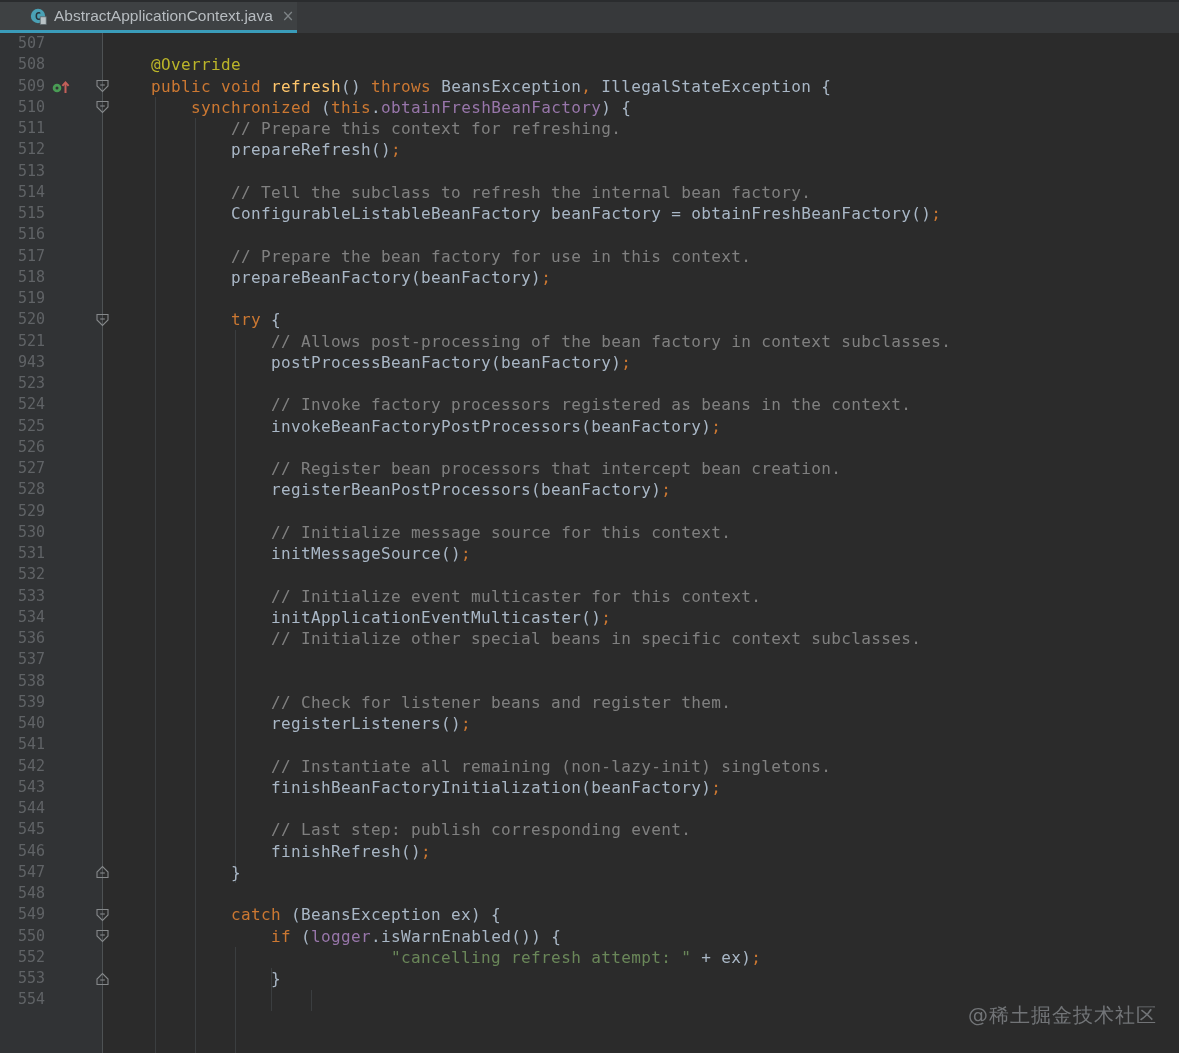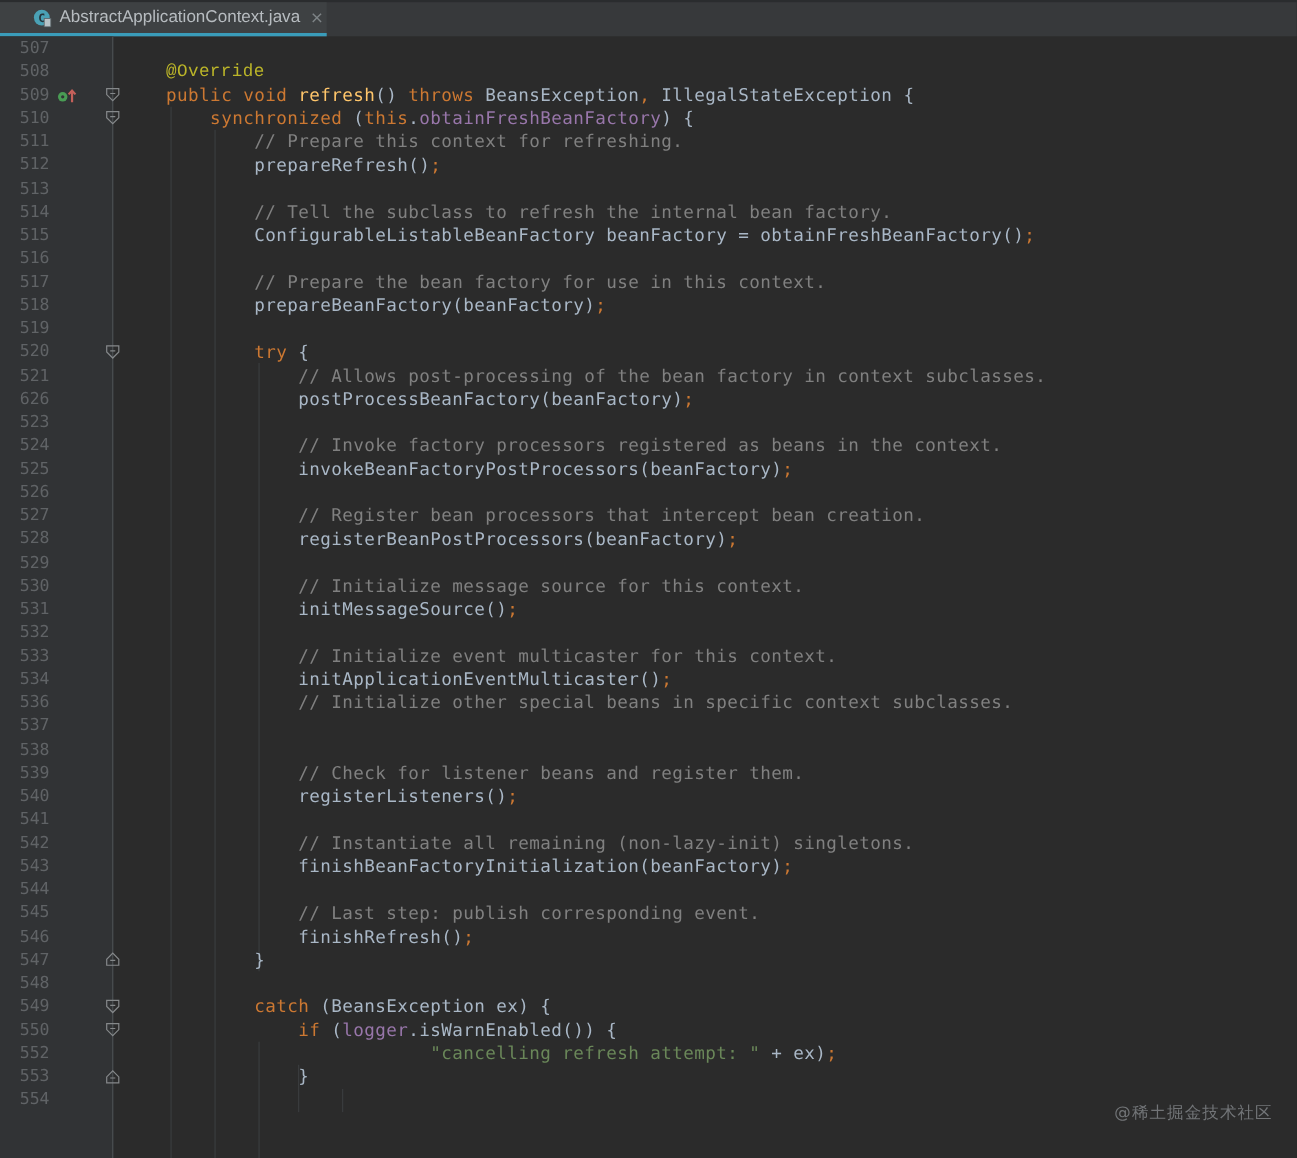--- a/index.html
+++ b/index.html
@@ -51,35 +51,35 @@
   .g-ovr svg{position:absolute;left:6px;top:3px;}
   .g-fold{width:30px;flex:0 0 30px;position:relative;height:100%;}
   .g-fold svg{position:absolute;right:-7px;top:3.5px;}
   .code{
     white-space:pre;font-size:16px;letter-spacing:0.37px;
     line-height:21.25px;color:var(--fg);padding-left:8px;
   }
   .tk-k{color:var(--kw);}        
   .tk-p{color:var(--kw);}        
   .tk-m{color:var(--meth);}      
-  .tk-a{color:var(--ann);font-family:Liberation Mono, monospace;}       
+  .tk-a{color:var(--ann);}       
   .tk-c{color:var(--cmt);}       
   .tk-s{color:var(--str);}       
   .tk-f{color:var(--fld);}       
   .tk-d{color:var(--fg);}        
   .tk-b{color:#BCBEC4;font-weight:bold;}
   .tk-h{                          
     background:#3E4246;color:#8F9499;border-radius:4px;
     padding:1px 4px;font-size:12.5px;letter-spacing:0;
     margin:0 1px;
   }
   .watermark{
     position:absolute;top:969px;right:22px;z-index:3;
     font-family:"DejaVu Sans","Liberation Sans",sans-serif;
-    font-size:15px;color:#7A7D80;letter-spacing:1px;opacity:.9;
+    font-size:20px;color:#7A7D80;letter-spacing:1px;opacity:.9;
   }
 </style>
 </head>
 <body>
 
 <div class="app">
 
   <div class="tabbar">
     <div class="tab">
       <span class="file-icon">
@@ -203,21 +203,21 @@
           </span>
           <span class="code"><span class="tk-k">            try</span><span class="tk-d"> {</span></span>
         </div>
         <div class="line">
           <span class="ln">521</span>
           <span class="g-ovr"></span>
           <span class="g-fold"></span>
           <span class="code"><span class="tk-c">                // Allows post-processing of the bean factory in context subclasses.</span></span>
         </div>
         <div class="line">
-          <span class="ln">626</span>
+          <span class="ln">943</span>
           <span class="g-ovr"></span>
           <span class="g-fold"></span>
           <span class="code"><span class="tk-d">                postProcessBeanFactory(beanFactory)</span><span class="tk-p">;</span></span>
         </div>
         <div class="line">
           <span class="ln">523</span>
           <span class="g-ovr"></span>
           <span class="g-fold"></span>
           <span class="code"></span>
         </div>

